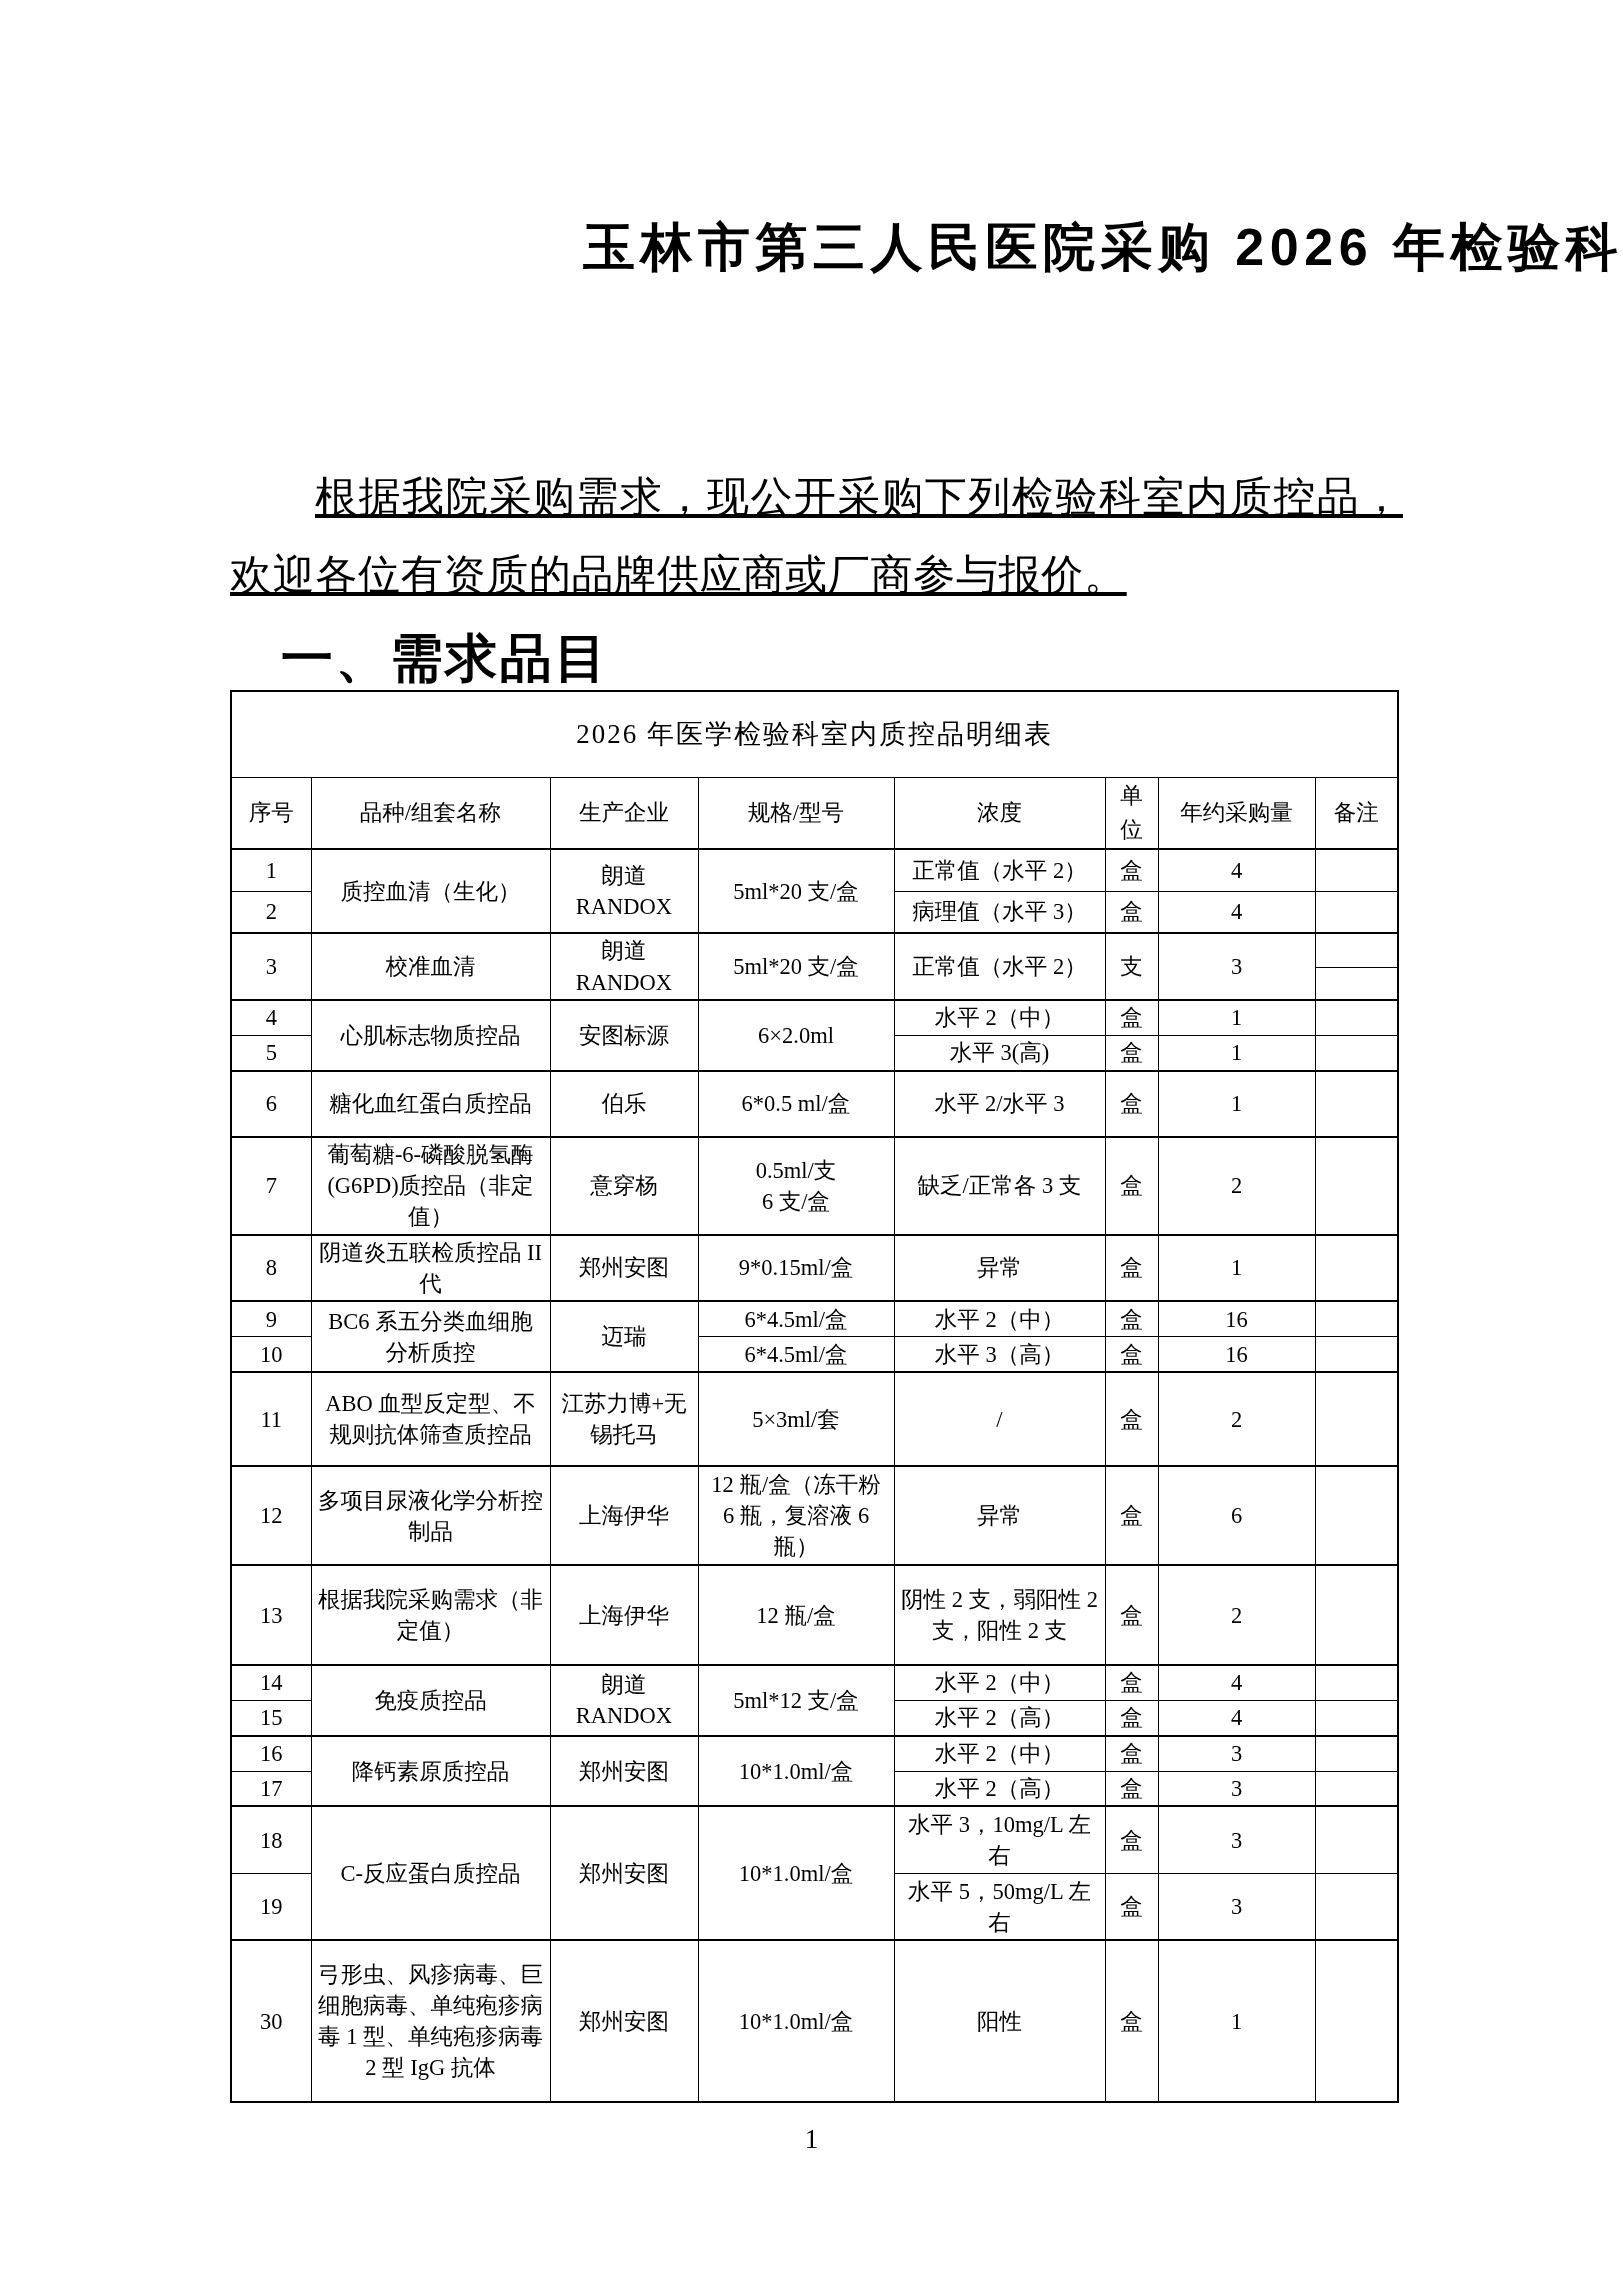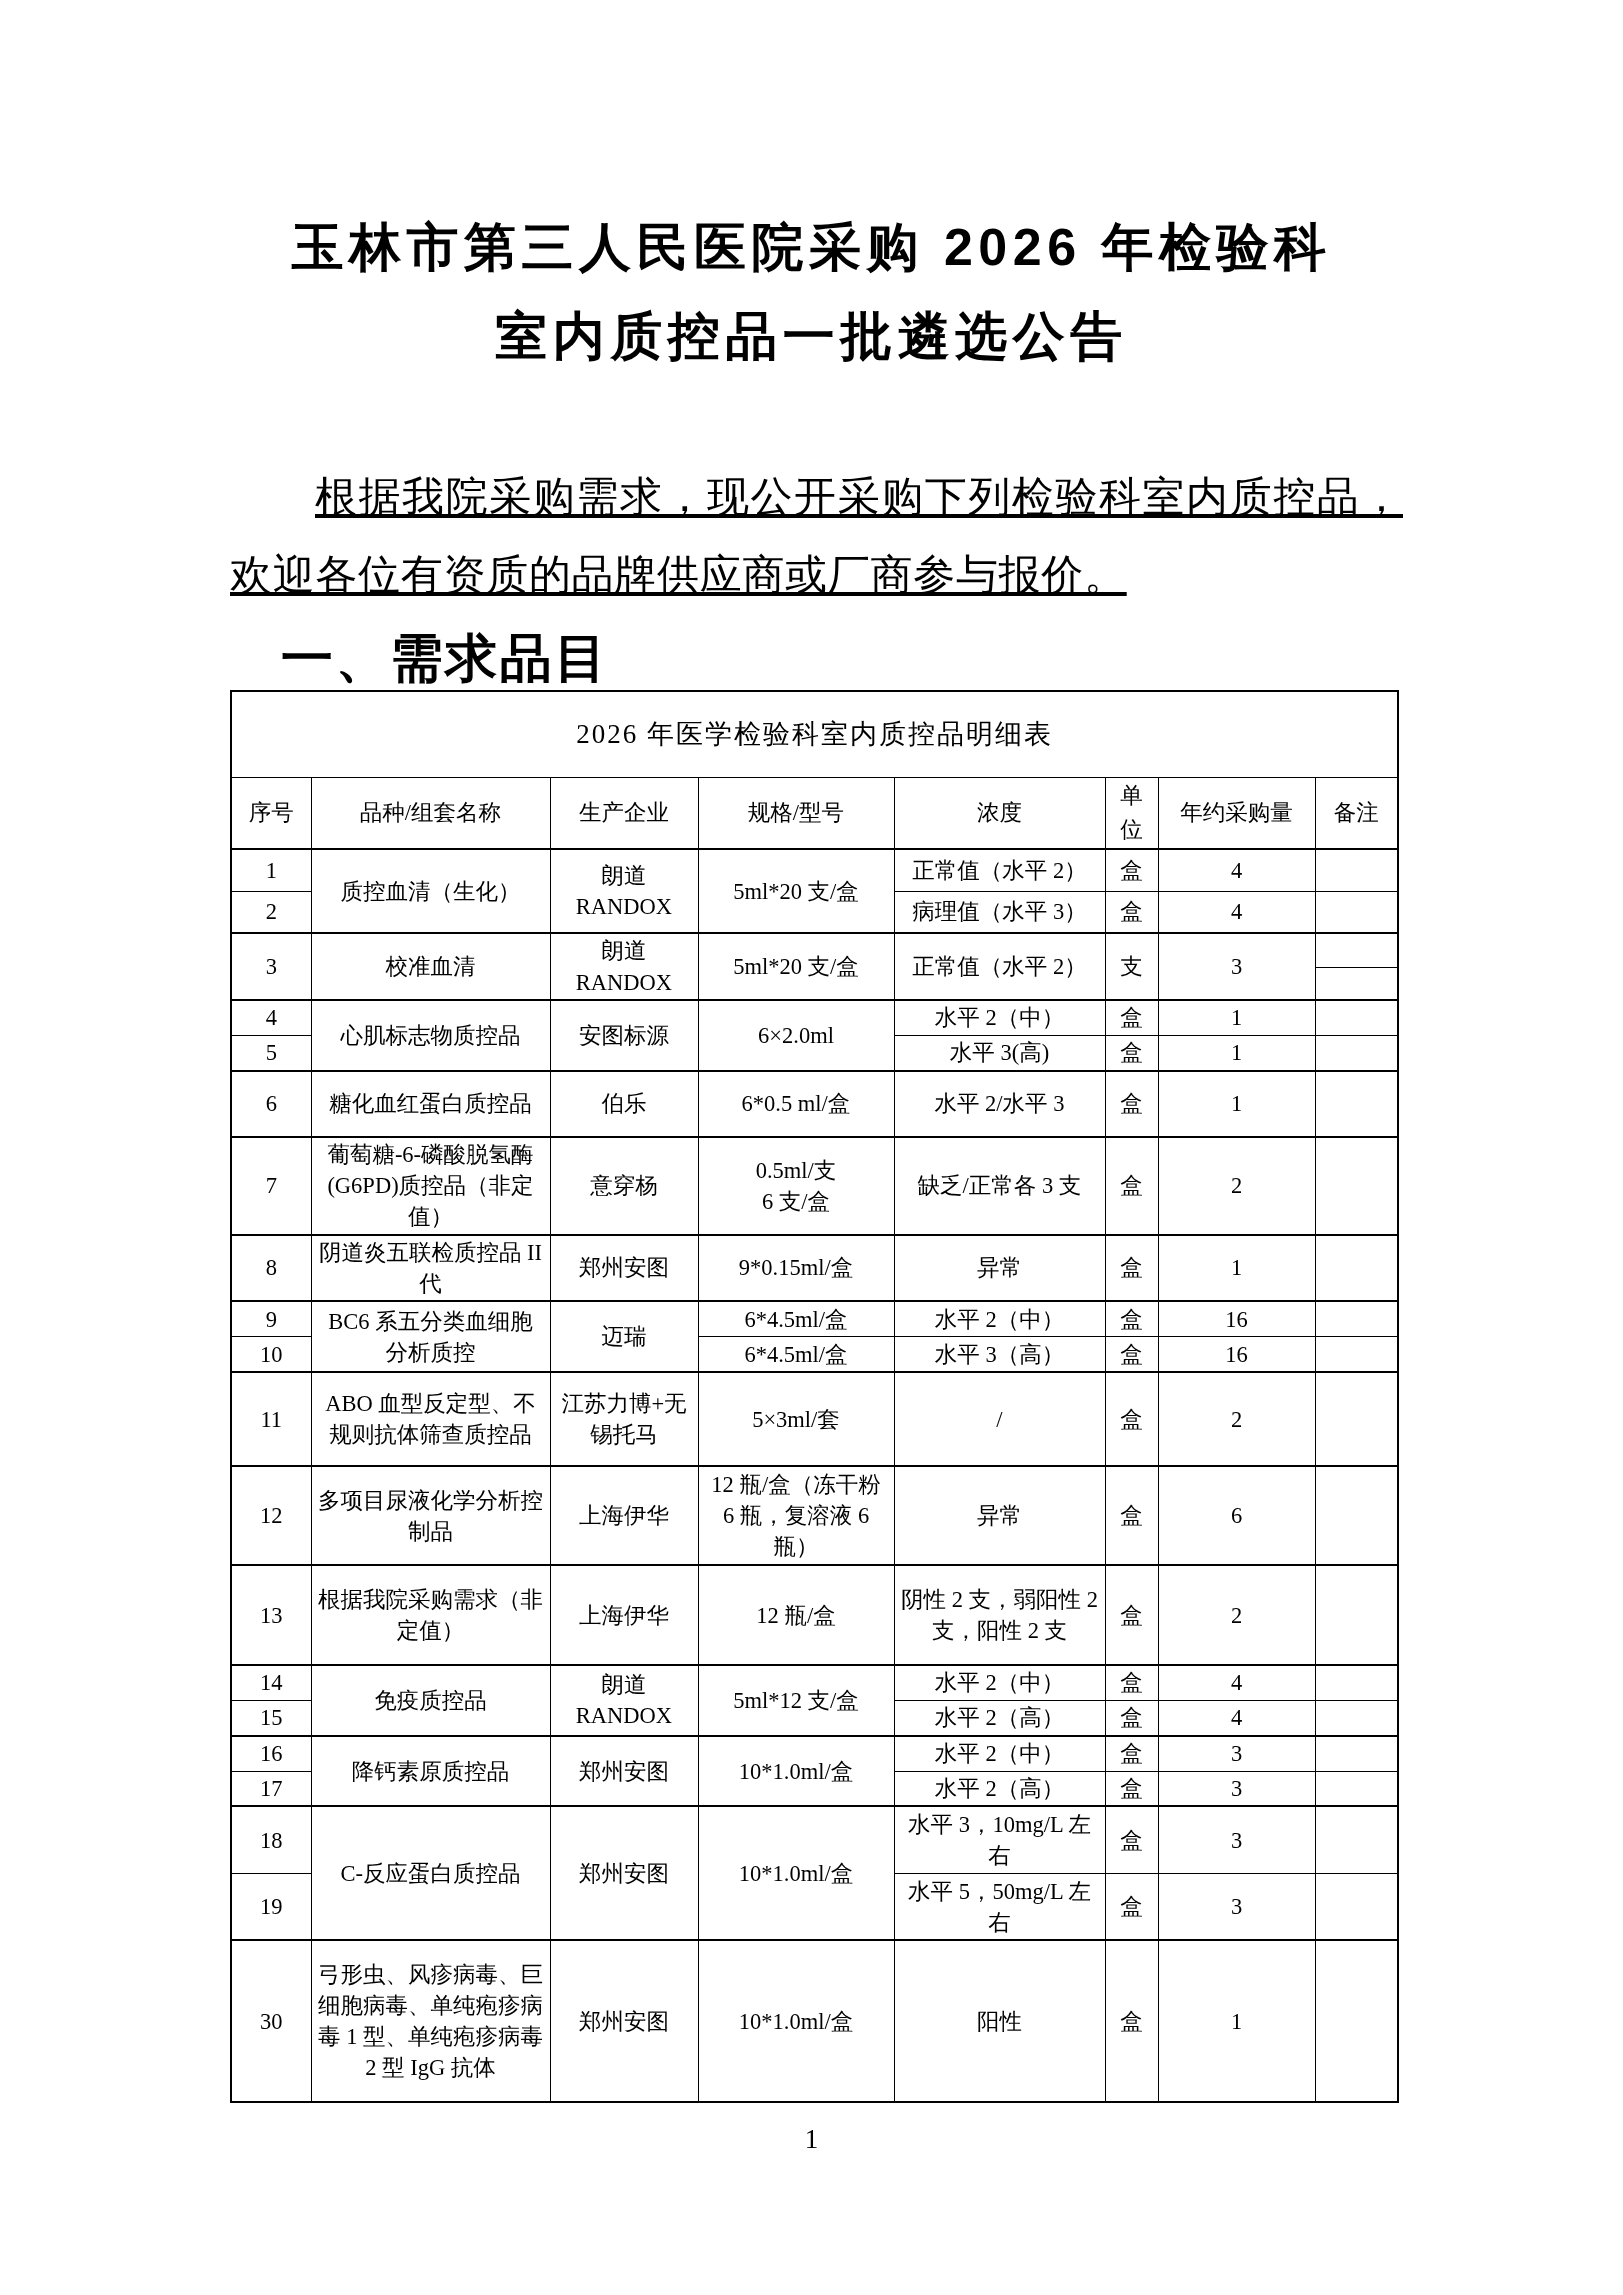--- a/index.html
+++ b/index.html
@@ -1,21 +1,21 @@
 <!DOCTYPE html>
 <html style="font-size:11px"><head>
 <meta charset="utf-8">
 <style>
   html,body{margin:0;padding:0;}
   body{
     width:1623px;height:2295px;background:#ffffff;position:relative;
     font-family:"Liberation Serif", serif;color:#000;
   }
   .doc-title{
-    position:absolute;top:203px;left:0;width:100%;text-align:center;
+    position:absolute;top:203px;left:0;width:100%;text-align:right;
     font-family:"Liberation Sans", sans-serif;font-weight:700;
     font-size:52px;line-height:89px;letter-spacing:5.5px;
   }
   .intro{
     position:absolute;top:458px;left:230px;width:1173px;
     font-size:42px;line-height:78px;letter-spacing:0.7px;
     text-indent:85px;text-align:justify;text-decoration:underline;
   }
   .section-heading{
     position:absolute;top:624px;left:281px;
@@ -43,21 +43,20 @@
   .sp-bot{height:27px;}
   .page-number{
     position:absolute;top:2124px;left:0;width:100%;text-align:center;font-size:27px;
   }
 </style>
 </head>
 <body>
 
 <div class="doc-title">
   <div>玉林市第三人民医院采购 2026 年检验科</div>
-  <div>室内质控品一批遴选公告</div>
 </div>
 
 <div class="intro">根据我院采购需求，现公开采购下列检验科室内质控品，欢迎各位有资质的品牌供应商或厂商参与报价。</div>
 
 <div class="section-heading">一、需求品目</div>
 
 <div class="tbl-wrap">
   <table>
     <colgroup>
       <col style="width:80px">

